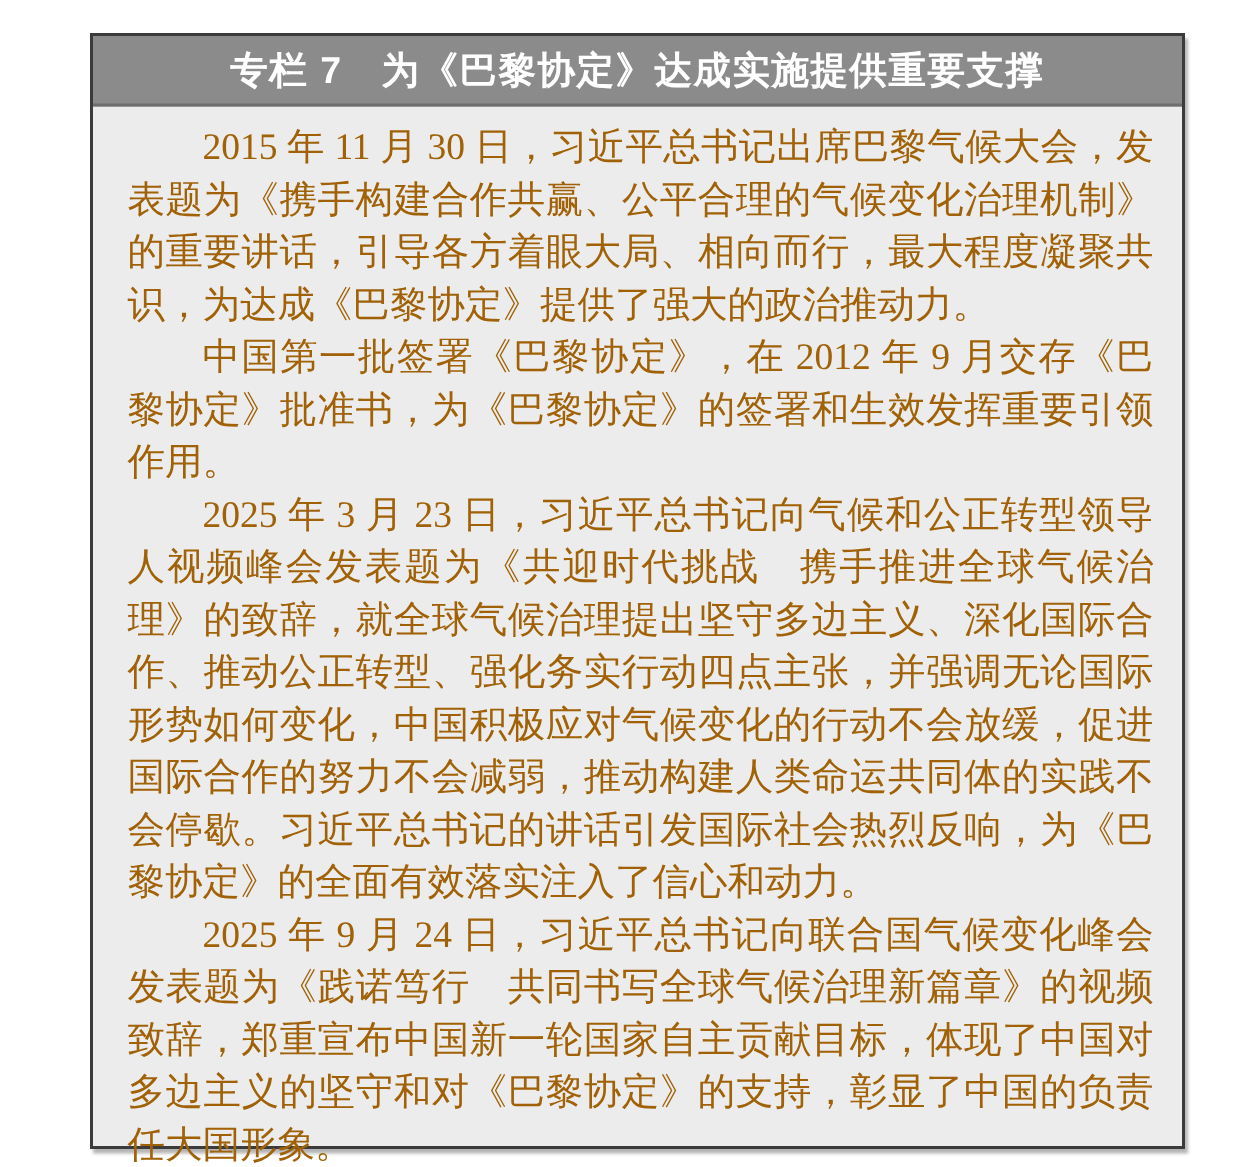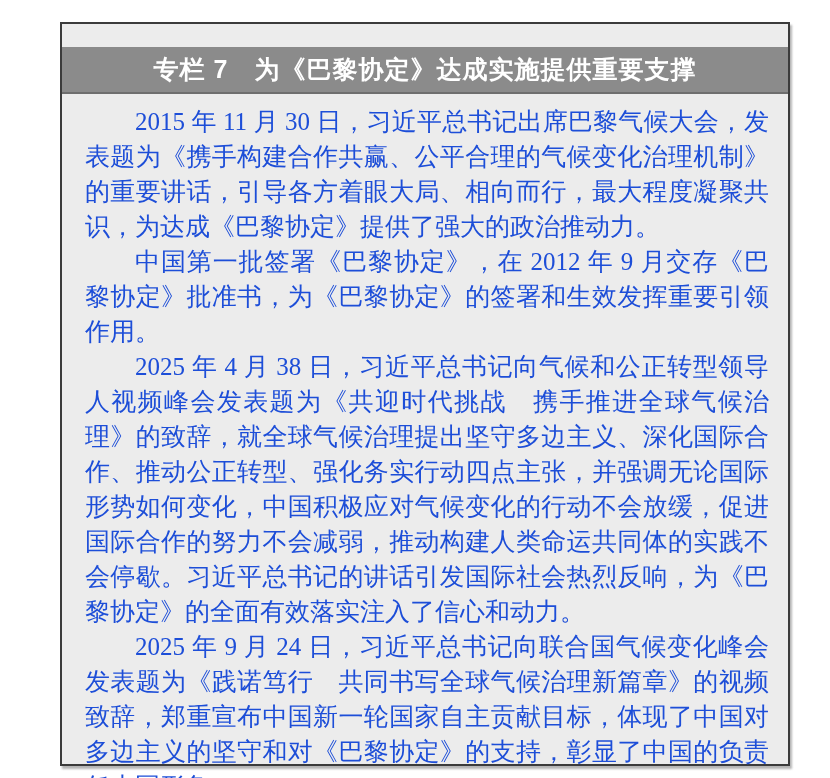--- a/index.html
+++ b/index.html
@@ -26,50 +26,49 @@
     box-shadow: 2px 3px 2px rgba(90,90,90,0.45);
   }
   .panel-header {
     height: 47px;
     box-sizing: border-box;
     background: #8b8b8b;
     border-bottom: 2px solid #6e6e6e;
     display: flex;
     align-items: center;
     justify-content: center;
-    margin-top: 23px;
   }
   .panel-title {
     color: #ffffff;
     font-family: "Liberation Sans", "DejaVu Sans", sans-serif;
     font-weight: bold;
     font-size: 25px;
     letter-spacing: 1px;
     white-space: nowrap;
   }
   .panel-body {
     padding: 10px 19px 0 23px;
   }
   .panel-body p {
     margin: 0;
     text-indent: 2em;
     font-size: 25px;
     line-height: 35px;
-    color: #1d4ed8;
+    color: #a16207;
     text-align: justify;
     font-family: "Liberation Serif", "DejaVu Serif", serif;
   }
 </style>
 </head>
 <body>
 
 <div class="panel">
   <div class="panel-header">
     <span class="panel-title">专栏 7　为《巴黎协定》达成实施提供重要支撑</span>
   </div>
   <div class="panel-body">
     <p>2015 年 11 月 30 日，习近平总书记出席巴黎气候大会，发表题为《携手构建合作共赢、公平合理的气候变化治理机制》的重要讲话，引导各方着眼大局、相向而行，最大程度凝聚共识，为达成《巴黎协定》提供了强大的政治推动力。</p>
     <p>中国第一批签署《巴黎协定》，在 2012 年 9 月交存《巴黎协定》批准书，为《巴黎协定》的签署和生效发挥重要引领作用。</p>
-    <p>2025 年 4 月 38 日，习近平总书记向气候和公正转型领导人视频峰会发表题为《共迎时代挑战　携手推进全球气候治理》的致辞，就全球气候治理提出坚守多边主义、深化国际合作、推动公正转型、强化务实行动四点主张，并强调无论国际形势如何变化，中国积极应对气候变化的行动不会放缓，促进国际合作的努力不会减弱，推动构建人类命运共同体的实践不会停歇。习近平总书记的讲话引发国际社会热烈反响，为《巴黎协定》的全面有效落实注入了信心和动力。</p>
+    <p>2025 年 3 月 23 日，习近平总书记向气候和公正转型领导人视频峰会发表题为《共迎时代挑战　携手推进全球气候治理》的致辞，就全球气候治理提出坚守多边主义、深化国际合作、推动公正转型、强化务实行动四点主张，并强调无论国际形势如何变化，中国积极应对气候变化的行动不会放缓，促进国际合作的努力不会减弱，推动构建人类命运共同体的实践不会停歇。习近平总书记的讲话引发国际社会热烈反响，为《巴黎协定》的全面有效落实注入了信心和动力。</p>
     <p>2025 年 9 月 24 日，习近平总书记向联合国气候变化峰会发表题为《践诺笃行　共同书写全球气候治理新篇章》的视频致辞，郑重宣布中国新一轮国家自主贡献目标，体现了中国对多边主义的坚守和对《巴黎协定》的支持，彰显了中国的负责任大国形象。</p>
 
   </div>
 </div>
 
 </body></html>

